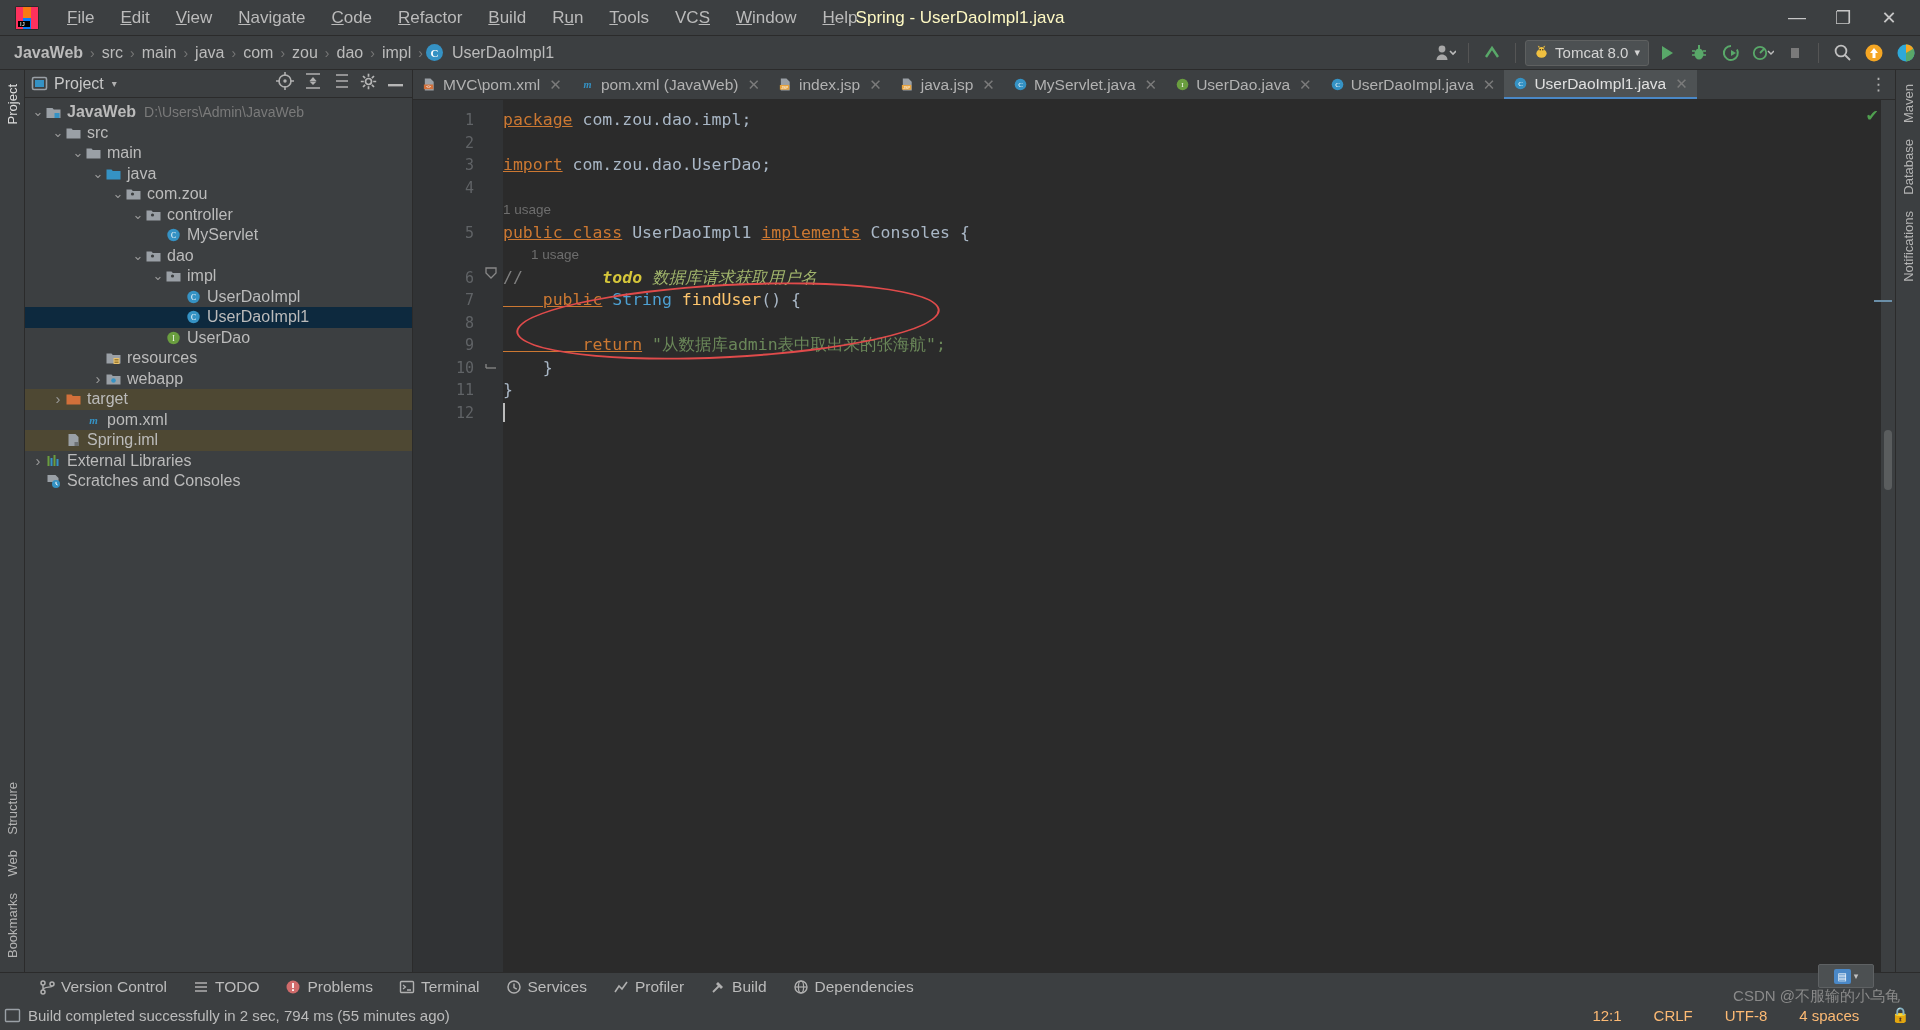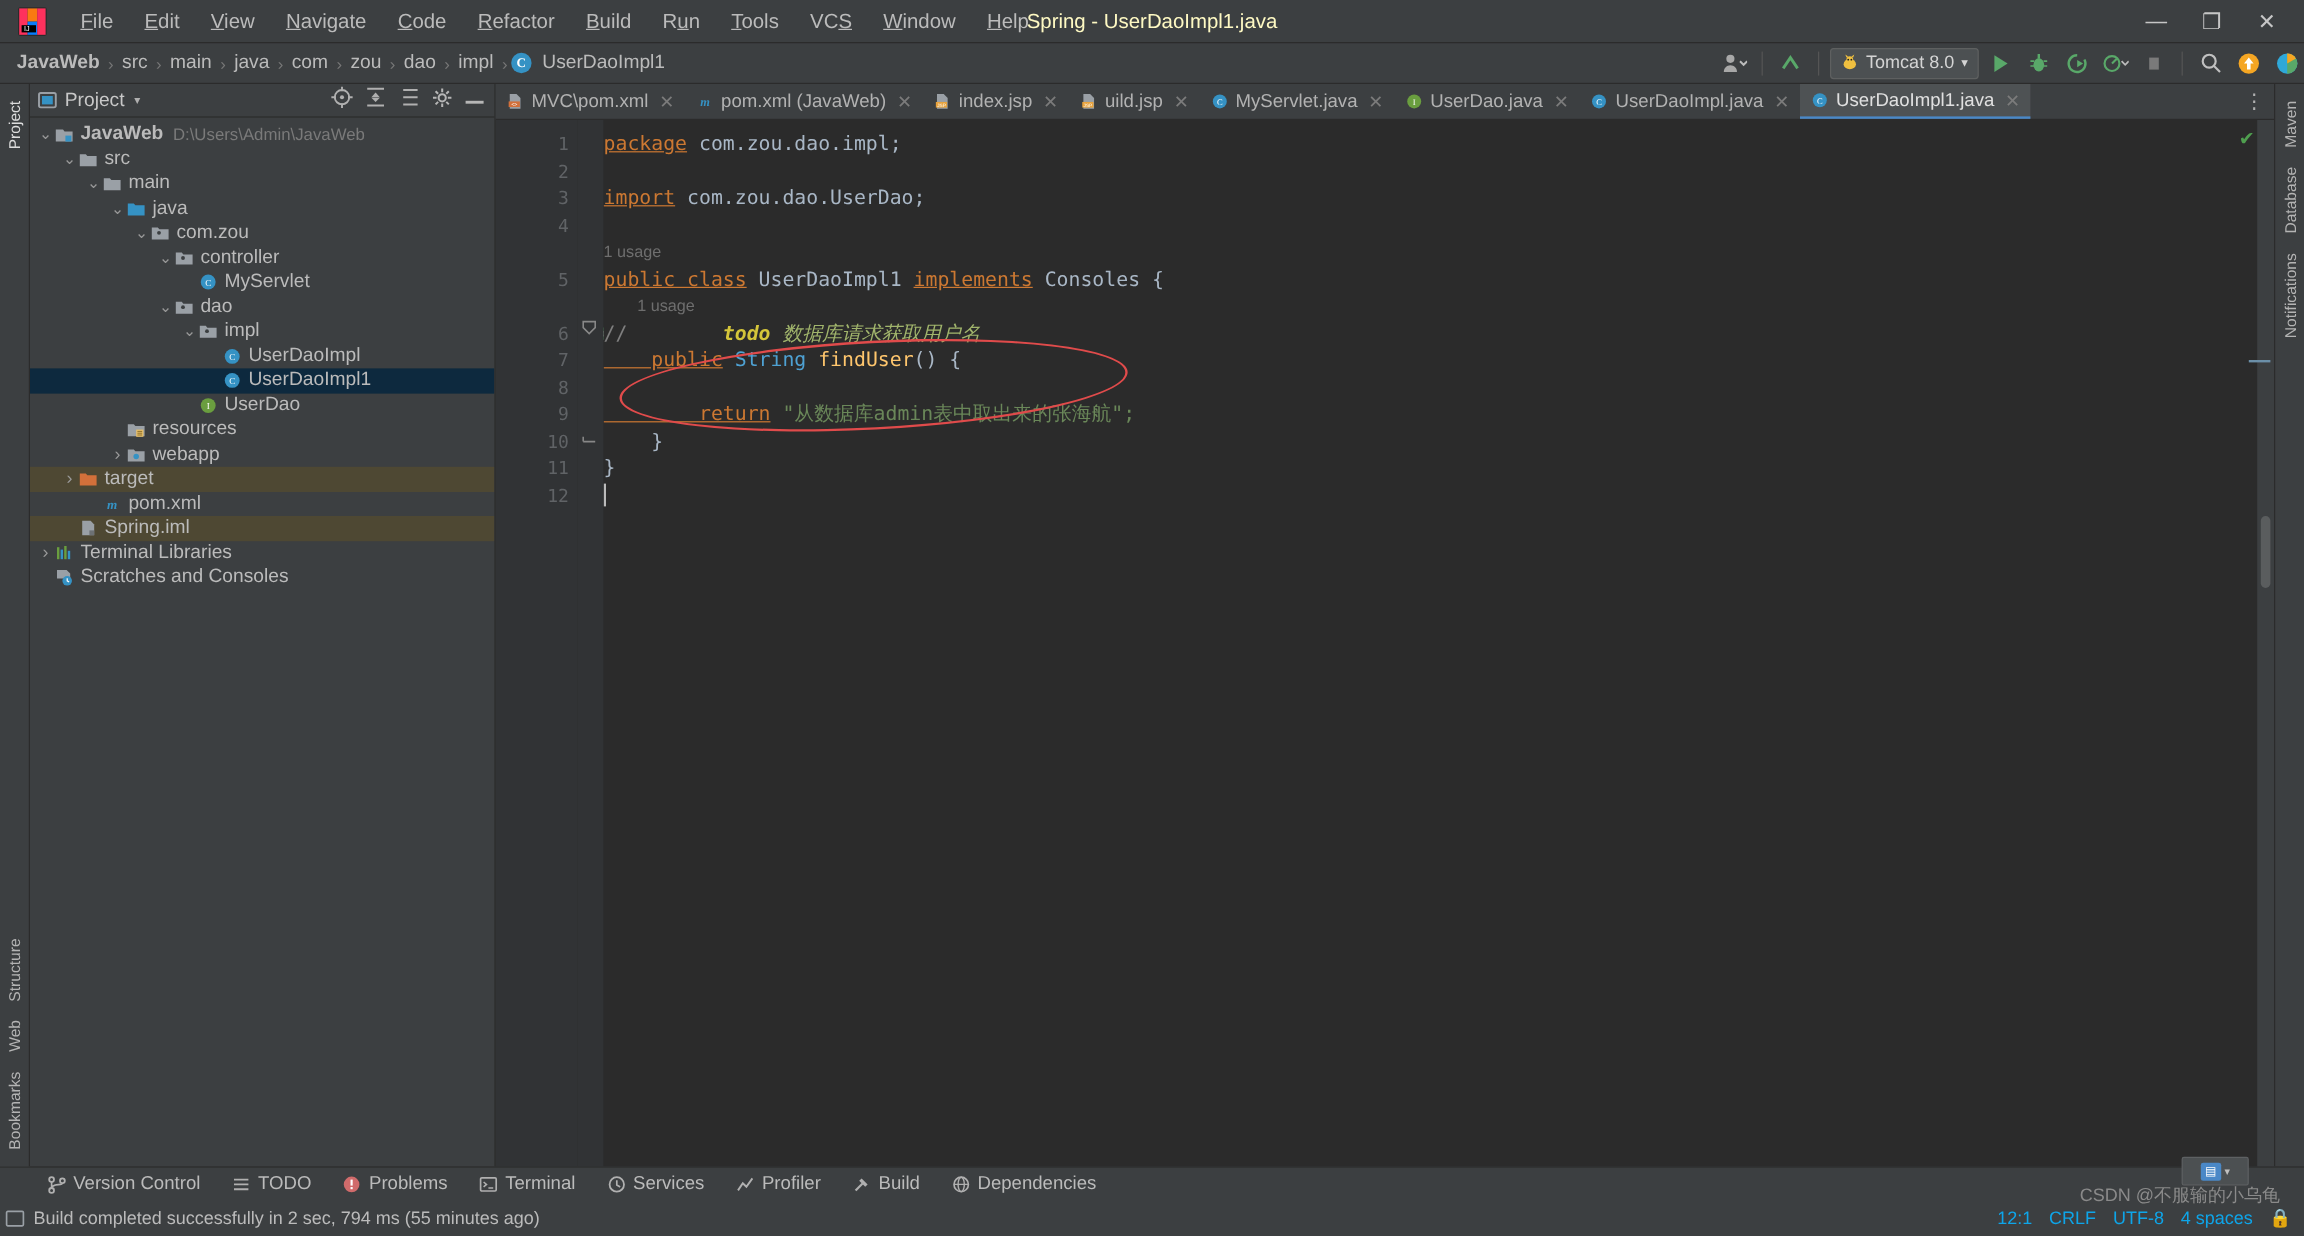--- a/index.html
+++ b/index.html
@@ -157,21 +157,21 @@
   
   .bottombar {
     height:28px; background:#3c3f41; display:flex; align-items:center;
     border-top:1px solid #2b2b2b; flex:0 0 28px; padding-left:26px; gap:0;
   }
   .bb-item { display:flex; align-items:center; gap:6px; padding:0 13px; font-size:15.5px; color:#bbbbbb; }
   .statusbar {
     height:30px; background:#3c3f41; display:flex; align-items:center;
     flex:0 0 30px; padding-left:4px; font-size:15px; color:#bbbbbb; position:relative;
   }
-  .sb-right { margin-left:auto; display:flex; align-items:center; gap:14px; padding-right:10px; color:#0ea5e9; }
+  .sb-right { margin-left:auto; display:flex; align-items:center; gap:32px; padding-right:10px; color:#fdba74; }
   .watermark { color:#8a8a8a; font-size:15px; }
 
   .float-box {
     position:absolute; right:46px; bottom:42px; width:56px; height:24px;
     background:#4c5052; border:1px solid #5e6163; border-radius:2px;
     display:flex; align-items:center; justify-content:center; gap:3px;
   }
   .fb-sq { width:17px; height:15px; background:#4a88c7; border-radius:2px;
            color:#fff; font-size:10px; display:flex; align-items:center; justify-content:center; }
 </style>
@@ -500,21 +500,21 @@
             <span class="label">Spring.iml</span>
           </div>
           <div class="row" style="padding-left: 6px;">
             <span class="arrow" style="font-size: 15px;">›</span>
             <svg viewBox="0 0 16 16" width="17" height="16" class="nodeico">
               <rect x="2" y="3" width="2" height="10" fill="#6a9e3f"></rect>
               <rect x="5" y="5" width="2" height="8" fill="#3592c4"></rect>
               <rect x="8" y="2" width="2" height="11" fill="#6a9e3f"></rect>
               <rect x="11" y="6" width="2" height="7" fill="#3592c4"></rect>
             </svg>
-            <span class="label">Terminal Libraries</span>
+            <span class="label">External Libraries</span>
           </div>
           <div class="row" style="padding-left: 6px;">
             <span class="arrow none"></span>
             <svg viewBox="0 0 16 16" width="17" height="16" class="nodeico">
               <path d="M2 2h8l3 3v4H2z" fill="#9aa0a6"></path>
               <circle cx="10.5" cy="11" r="4" fill="#3592c4"></circle>
               <path d="M10.5 8.8v2.2l1.6 1" stroke="#fff" stroke-width="1" fill="none"></path>
             </svg>
             <span class="label">Scratches and Consoles</span>
           </div>
@@ -547,21 +547,21 @@
             </svg>
             <span>index.jsp</span>
             <span class="tclose">✕</span>
           </div>
           <div class="tab">
             <svg viewBox="0 0 16 16" width="17" height="16" class="tico">
               <path d="M3 1.5h6l3.5 3.5V14.5H3z" fill="#9aa0a6"></path>
               <rect x="2" y="8.5" width="10" height="5" fill="#e8a33d"></rect>
               <text x="7" y="12.6" font-size="4.2" fill="#fff" text-anchor="middle" font-family="sans-serif">JSP</text>
             </svg>
-            <span>uild.jsp</span>
+            <span>java.jsp</span>
             <span class="tclose">✕</span>
           </div>
           <div class="tab">
             <svg viewBox="0 0 16 16" width="17" height="16" class="tico">
               <circle cx="8" cy="8" r="6.2" fill="#3592c4"></circle>
               <text x="8" y="11" font-size="7.6" fill="#fff" text-anchor="middle" font-family="serif">C</text>
             </svg>
             <span>MyServlet.java</span>
             <span class="tclose">✕</span>
           </div>

